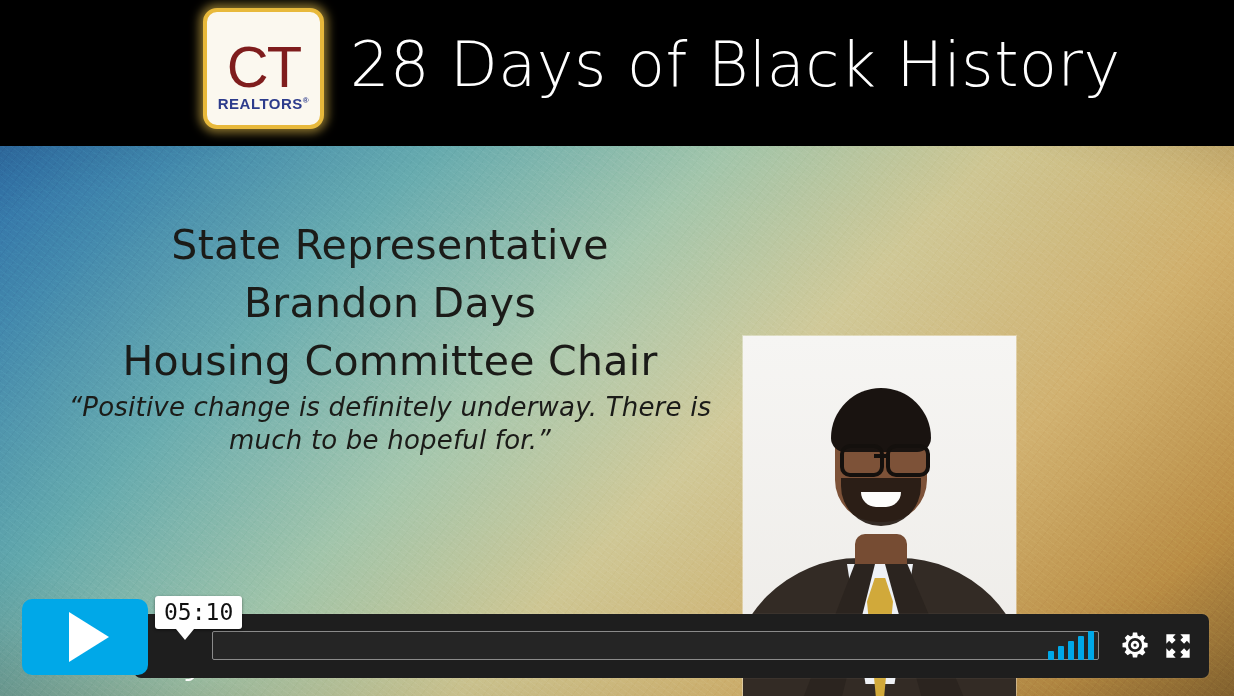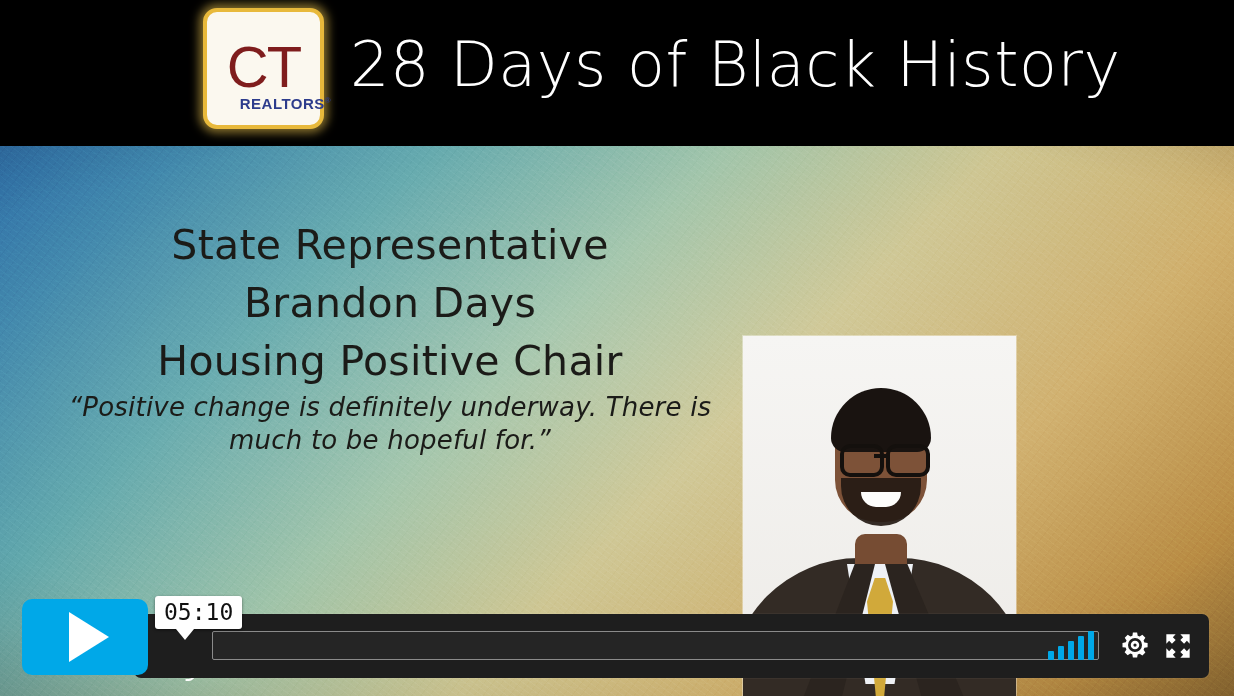--- a/index.html
+++ b/index.html
@@ -8,21 +8,21 @@
   .player{position:relative;width:1234px;height:696px;background:#000;overflow:hidden;}
 
   
   .header{position:absolute;left:0;top:0;width:1234px;height:146px;background:#000;}
   .logo{position:absolute;left:203px;top:8px;width:113px;height:113px;border-radius:14px;
         background:#fbf8ef;border:4px solid #e8b93b;box-shadow:0 0 10px 4px rgba(240,200,80,.55);
         display:flex;flex-direction:column;align-items:center;justify-content:center;}
   .logo-ct{font-family:"Liberation Sans",sans-serif;font-weight:normal;font-size:58px;line-height:.9;
            color:#7f1d1d;letter-spacing:-2px;margin-top:16px;}
   .logo-realtors{font-family:"Liberation Sans",sans-serif;font-weight:bold;font-size:15px;
-                 color:#2d3c8c;letter-spacing:.5px;margin-top:2px;padding-left:44px;}
+                 color:#2d3c8c;letter-spacing:.5px;margin-top:2px;}
   .logo-realtors sup{font-size:8px;vertical-align:super;}
   .header-title{position:absolute;left:350px;top:28px;color:#ffffff;font-size:62px;font-weight:300;
                 font-family:"DejaVu Sans",sans-serif;letter-spacing:.5px;white-space:nowrap;}
 
   
   .slide{position:absolute;left:0;top:146px;width:1234px;height:550px;overflow:hidden;
          background:
           radial-gradient(ellipse 150% 120% at 50% 50%, rgba(0,0,0,0) 45%, rgba(20,12,0,.45) 100%),
           linear-gradient(135deg, #2f6fa8 0%, #3f86ab 10%, #62a8ac 24%, #9fc3a8 40%, #cdc591 55%, #cfae6a 72%, #b98c44 88%, #8d6a33 100%);
          padding-left: 40px;
@@ -115,21 +115,21 @@
     <div class="header-title">28 Days of Black History</div>
   </div>
 
   <div class="slide">
     <div class="slide-texture"></div>
     <div class="slide-vignette"></div>
 
     <div class="caption">
       <div class="line">State Representative</div>
       <div class="line">Brandon Days</div>
-      <div class="line">Housing Positive Chair</div>
+      <div class="line">Housing Committee Chair</div>
       <div class="quote">“Positive change is definitely underway. There is much to be hopeful for.”</div>
     </div>
 
     <div class="portrait">
       <div class="pt-bg"></div>
       <div class="pt-body"></div>
       <div class="pt-neck"></div>
       <div class="pt-shirt"></div>
       <div class="pt-tie"></div>
       <div class="pt-lapelL"></div>

